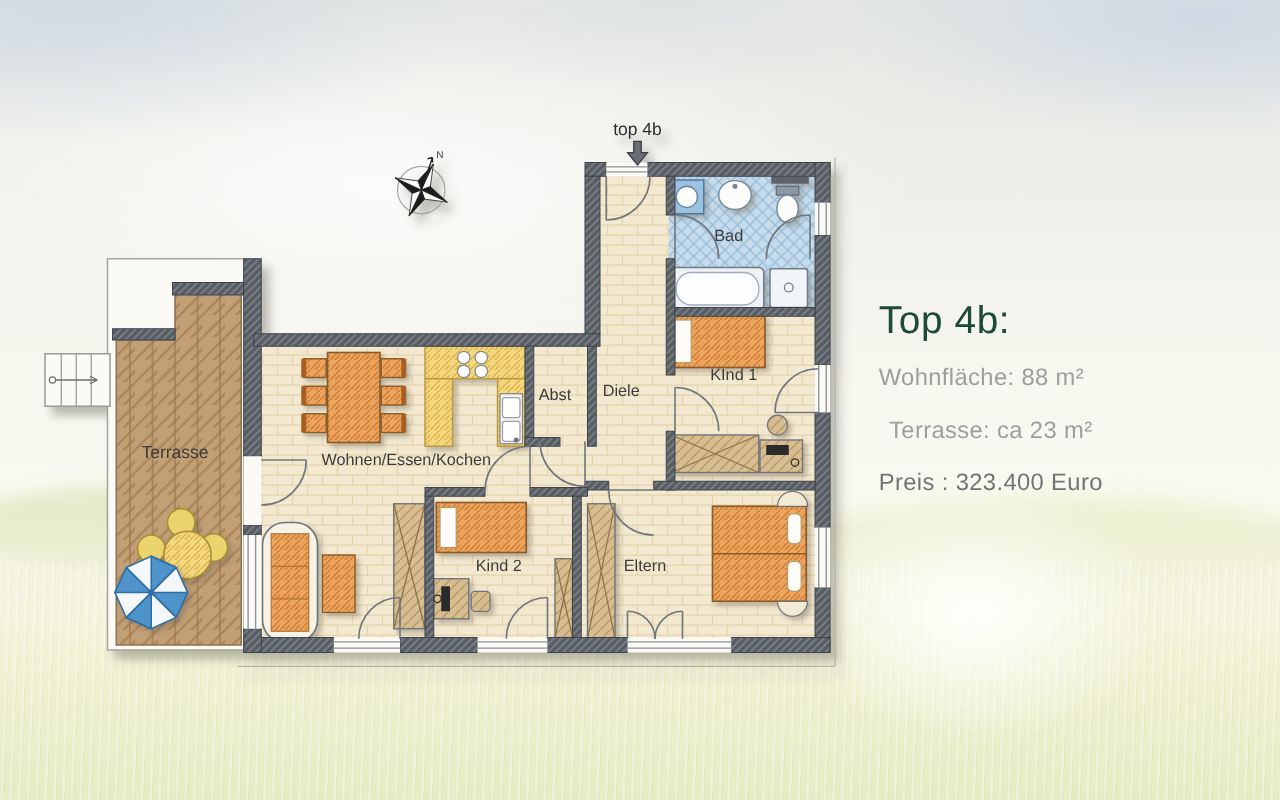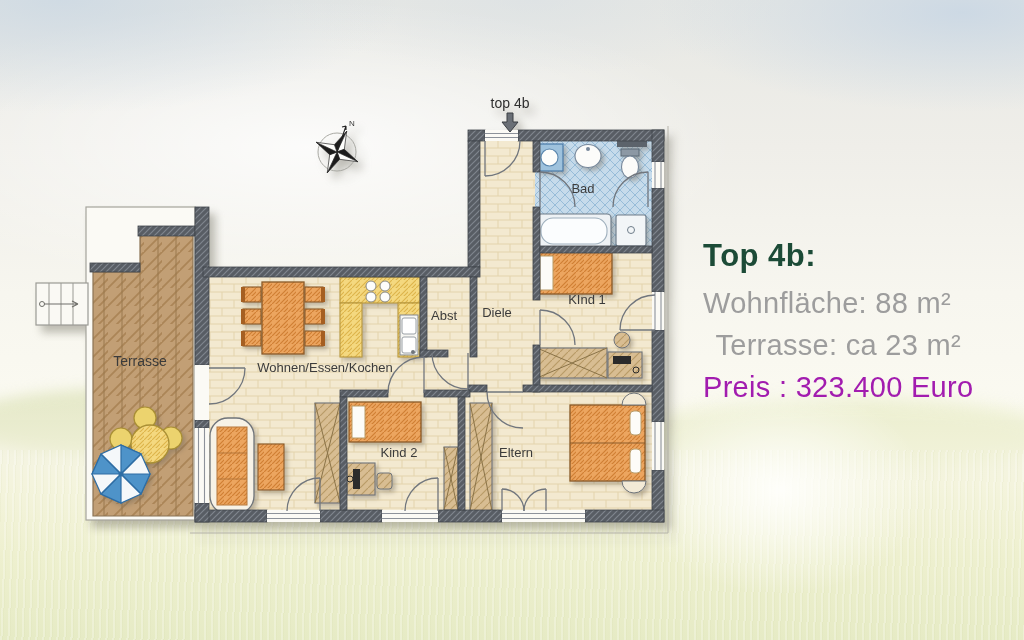--- a/index.html
+++ b/index.html
@@ -29,22 +29,22 @@
   .fsh{filter:drop-shadow(3px 3px 2px rgba(110,100,85,.4));}
   svg text{font-family:"Liberation Sans",sans-serif;fill:#3b3b3b;}
   .room-label{font-size:13px;}
   .top-label{font-size:14px;fill:#2e2e2e;}
   .arc{fill:none;stroke:#71767d;stroke-width:1.3;}
   .leaf{stroke:#71767d;stroke-width:1.3;}
   .win{stroke:#8d929a;stroke-width:1.1;}
   .winbg{fill:#fbfaf5;}
   
   .info{position:absolute;left:703px;top:238px;}
-  .info .title{font-size:31px;font-weight:bold;letter-spacing:.5px;margin-bottom:8px;}
-  .info .line{font-size:29px;line-height:42px;letter-spacing:.3px;}
+  .info .title{font-size:31px;font-weight:normal;letter-spacing:.5px;margin-bottom:8px;}
+  .info .line{font-size:19px;line-height:42px;letter-spacing:.3px;}
 </style>
 </head>
 <body>
 
 <div class="bg-sky"></div>
 <div class="hill-left"></div>
 <div class="hill-right"></div>
 <div class="bg-grass"></div>
 <div class="bg-streaks"></div>
 <div class="sun-glow"></div>
@@ -356,14 +356,14 @@
       <path d="M0,0 L9,-26 M9,-26 l-4,1 M9,-26 l0,4" stroke="#222" stroke-width="1.1" fill="none"></path>
       <text x="12" y="-26" style="font-size:8px" fill="#333">N</text>
     </g>
   </g>
 </svg>
 
 <div class="info">
   <div class="title" style="color: rgb(28, 75, 55);">Top 4b:</div>
   <div class="line" style="color: rgb(157, 157, 157);">Wohnfläche: 88 m²</div>
   <div class="line" style="color: rgb(157, 157, 157); text-align: center;">Terrasse: ca 23 m²</div>
-  <div class="line" style="color: #a21caf;">Preis : 323.400 Euro</div>
+  <div class="line" style="color: #737373;">Preis : 323.400 Euro</div>
 </div>
 
 </body></html>

